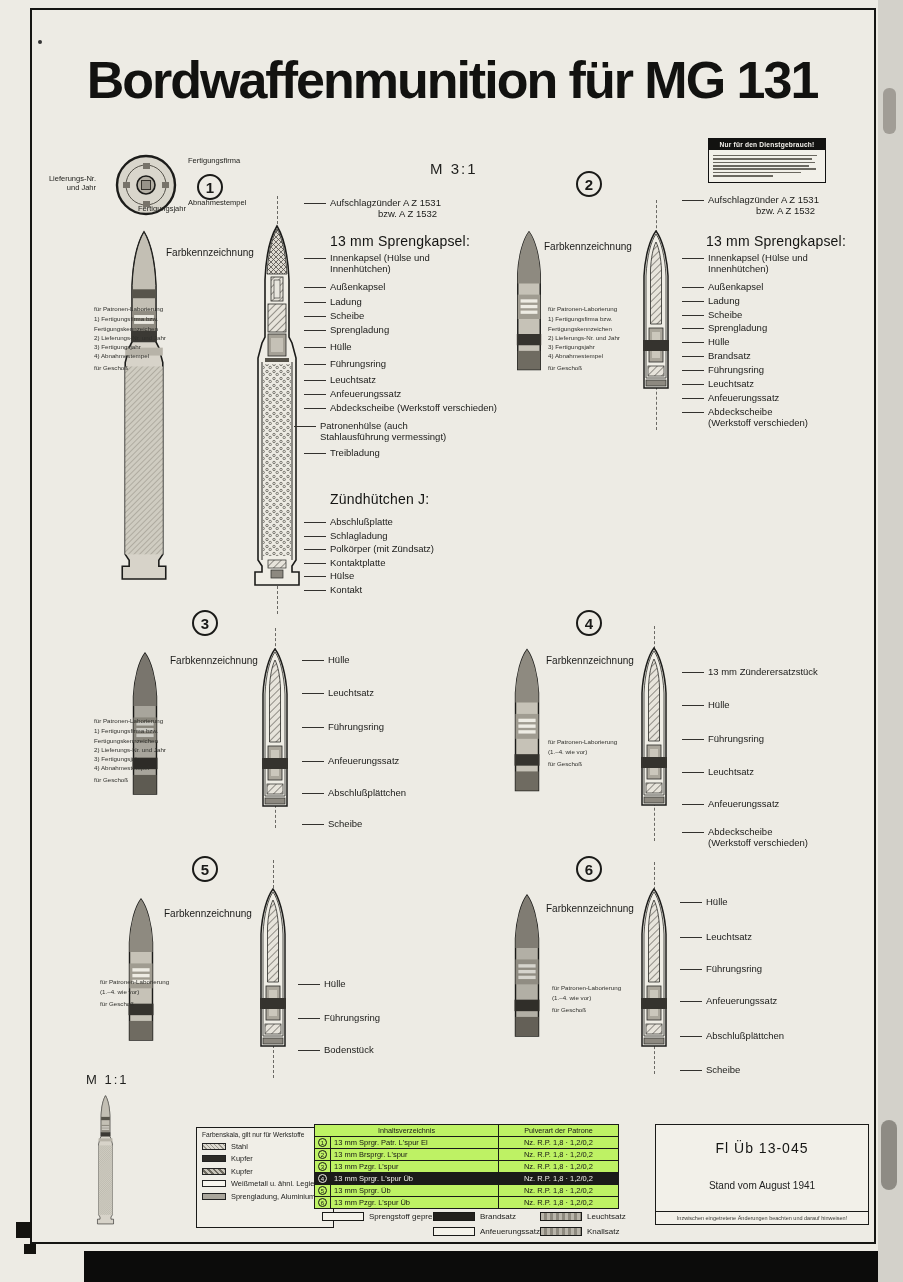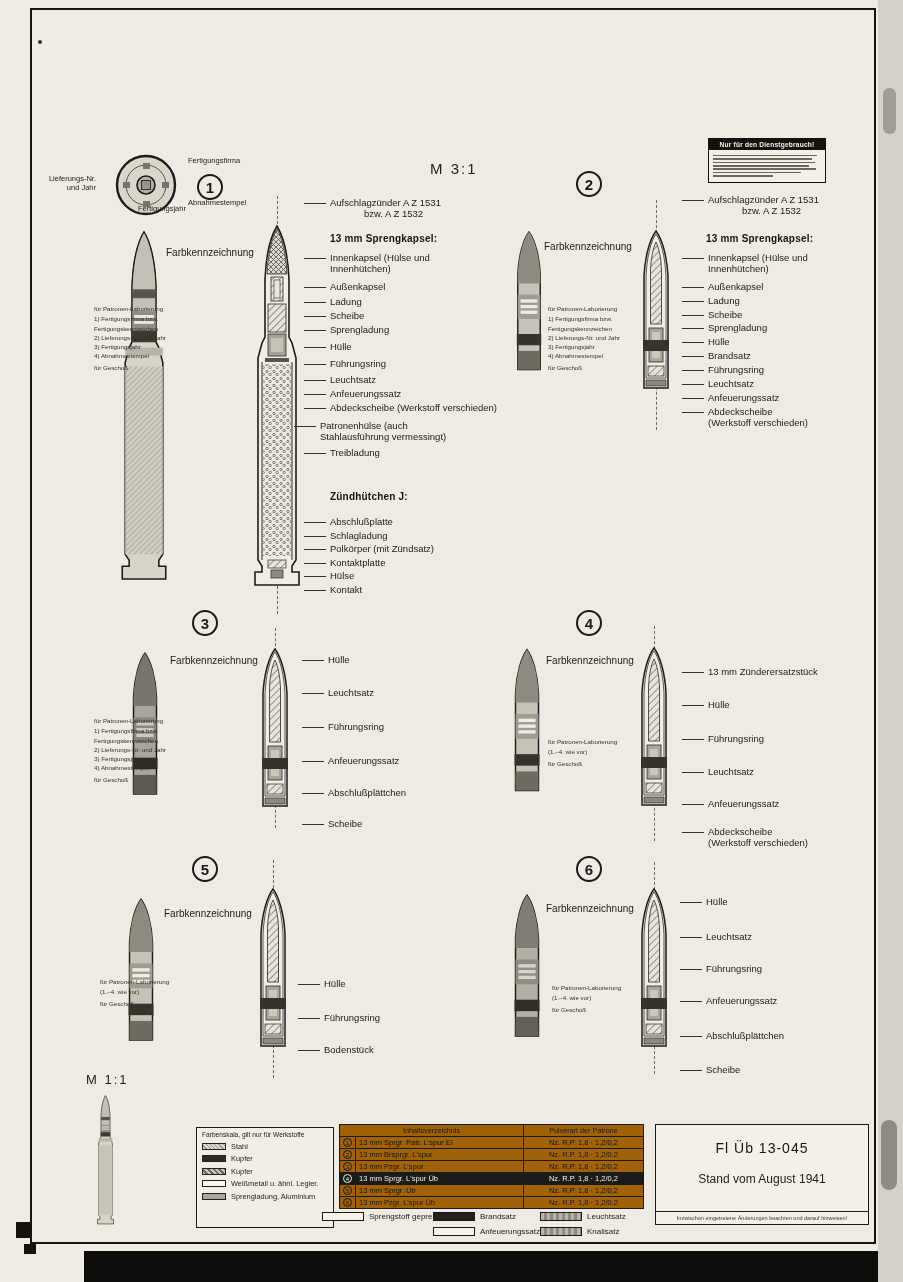--- a/index.html
+++ b/index.html
@@ -7,22 +7,22 @@
   body{font-family:"Liberation Sans",sans-serif}
   .page{position:relative;width:903px;height:1282px;margin:0 auto;background:#edebe4;overflow:hidden}
   .frame{position:absolute;left:30px;top:8px;width:846px;height:1236px;border:2.5px solid #151513}
   .title{position:absolute;left:40px;top:50px;width:824px;text-align:center;font-size:52px;font-weight:bold;letter-spacing:-2px;color:#121210}
   .circ{position:absolute;width:26px;height:26px;border:2px solid #1a1a18;border-radius:50%;display:flex;align-items:center;justify-content:center;font-size:15px;font-weight:bold;color:#1a1a18}
   .scale{position:absolute;font-size:15px;letter-spacing:2px;color:#1f1f1d}
   .art{position:absolute}
   .centerline{position:absolute;width:0;border-left:1px dashed #6b6964}
   .co{position:absolute;font-size:9.5px;line-height:1.18;color:#1b1b19;padding-left:28px;max-width:235px}
   .co::before{content:"";position:absolute;left:2px;top:6px;width:22px;height:1px;background:#33312d}
-  .co .l2{margin-left:34px}
-  .hd{position:absolute;font-size:10px;font-weight:bold;color:#141412;letter-spacing:.2px}
+  .co .l2{margin-left:48px}
+  .hd{position:absolute;font-size:14px;font-weight:normal;color:#141412;letter-spacing:.2px}
   .fkz{position:absolute;font-size:10px;color:#1b1b19}
   .lab{position:absolute;font-size:6.2px;line-height:1.5;color:#30302c;width:104px}
   .lab .t{margin-bottom:1px}
   .lab .f{margin-top:2px}
   .hs{position:absolute;font-size:7.5px;color:#242420}
   
   .notice{position:absolute;left:708px;top:138px;width:118px;border:1px solid #111;background:#f2f0e9}
   .notice-h{background:#121210;color:#f4f2ec;font-size:6.6px;font-weight:bold;text-align:center;padding:2px 0;letter-spacing:.2px}
   .notice-b{padding:3px 4px}
   .fl{height:1.6px;background:#6a675f;margin:1.8px 0}
@@ -30,38 +30,38 @@
   .fskala{position:absolute;left:196px;top:1127px;width:138px;height:101px;border:1.2px solid #1a1a18;padding:3px 5px;background:#f0eee7;color:#1c1c1a}
   .fs-title{font-size:6.6px;margin-bottom:3px}
   .fs-row{display:flex;align-items:center;gap:5px;margin:3.5px 0;font-size:7.4px}
   .sw{width:24px;height:7px;border:1px solid #222;flex:0 0 auto}
   .sw-stahl{background:repeating-linear-gradient(45deg,#dcd9d0 0 2px,#9a968c 2px 3px)}
   .sw-kupfer{background:#2d2b27}
   .sw-messing{background:repeating-linear-gradient(45deg,#c9c5ba 0 2px,#6e6a60 2px 4px)}
   .sw-weiss{background:#f7f5ee}
   .sw-leicht{background:#aaa69c}
   
-  .itable{position:absolute;left:339px;top:1124px;border-collapse:collapse;font-size:7.5px;color:#161614;background:#a16207}
+  .itable{position:absolute;left:314px;top:1124px;border-collapse:collapse;font-size:7.5px;color:#161614;background:#bef264}
   .itable td,.itable th{border:1px solid #1a1a18;padding:1px 3px;height:11px;white-space:nowrap}
   .itable th{font-weight:normal;text-align:center;font-size:7.2px}
   .itable .c-name{width:168px}
   .itable .c-pow{width:120px;text-align:center}
   .row-inv{background:#1b1b19;color:#f2f0e9}
   .rnum{display:inline-block;width:9px;height:9px;border:1px solid currentColor;border-radius:50%;font-size:6px;line-height:8.5px;text-align:center}
   
   .mat{position:absolute;display:flex;align-items:center;gap:5px;font-size:8px;color:#1b1b19}
   .msw{width:42px;height:9px;border:1px solid #1a1a18;flex:0 0 auto}
   .msw-white{background:#f4f2ea}
   .msw-black{background:#23211d}
   .msw-gray{background:repeating-linear-gradient(90deg,#b9b5aa 0 3px,#8d897e 3px 6px)}
   .msw-dot{background-color:#f4f2ea;background-image:radial-gradient(#555 22%,transparent 23%);background-size:4px 4px}
   
   .docbox{position:absolute;left:655px;top:1124px;width:214px;height:101px;border:1.4px solid #1a1a18;background:#f2f0e9;display:flex;flex-direction:column;align-items:center}
   .doc-num{margin-top:15px;font-size:14px;letter-spacing:1px;color:#161614}
-  .doc-date{margin-top:16px;font-size:12px;color:#222}
+  .doc-date{margin-top:24px;font-size:10px;color:#222}
   .doc-note{margin-top:auto;border-top:1px solid #1a1a18;width:100%;font-size:5.5px;text-align:center;padding:3px 2px;color:#3a3a36}
   .artifact{position:absolute}
 </style>
 </head>
 <body>
 
 <div class="page">
 
   <svg width="0" height="0" style="position:absolute">
     <defs>
@@ -124,20 +124,21 @@
         <rect x="17" y="100" width="14" height="34" fill="#aaa69b" stroke="#2a2a26" stroke-width=".8"></rect>
         <rect x="20" y="104" width="8" height="26" fill="#cbc7bc"></rect>
         <rect x="11" y="112" width="26" height="11" fill="#35332e"></rect>
         <rect x="16" y="138" width="16" height="10" fill="url(#hatch)" stroke="#2a2a26" stroke-width=".7"></rect>
         <rect x="14" y="152" width="20" height="6" fill="#8d8980" stroke="#2a2a26" stroke-width=".7"></rect>
       </symbol>
     </defs>
   </svg>
 
   <div class="frame"></div>
+  <div class="title">Bordwaffenmunition für MG 131</div>
 
   <div class="notice">
     <div class="notice-h">Nur für den Dienstgebrauch!</div>
     <div class="notice-b">
       <div class="fl" style="width:104px"></div>
         <div class="fl" style="width:99px"></div>
       <div class="fl" style="width:102px"></div>
         <div class="fl" style="width:96px"></div>
       <div class="fl" style="width:103px"></div>
         <div class="fl" style="width:88px"></div>

